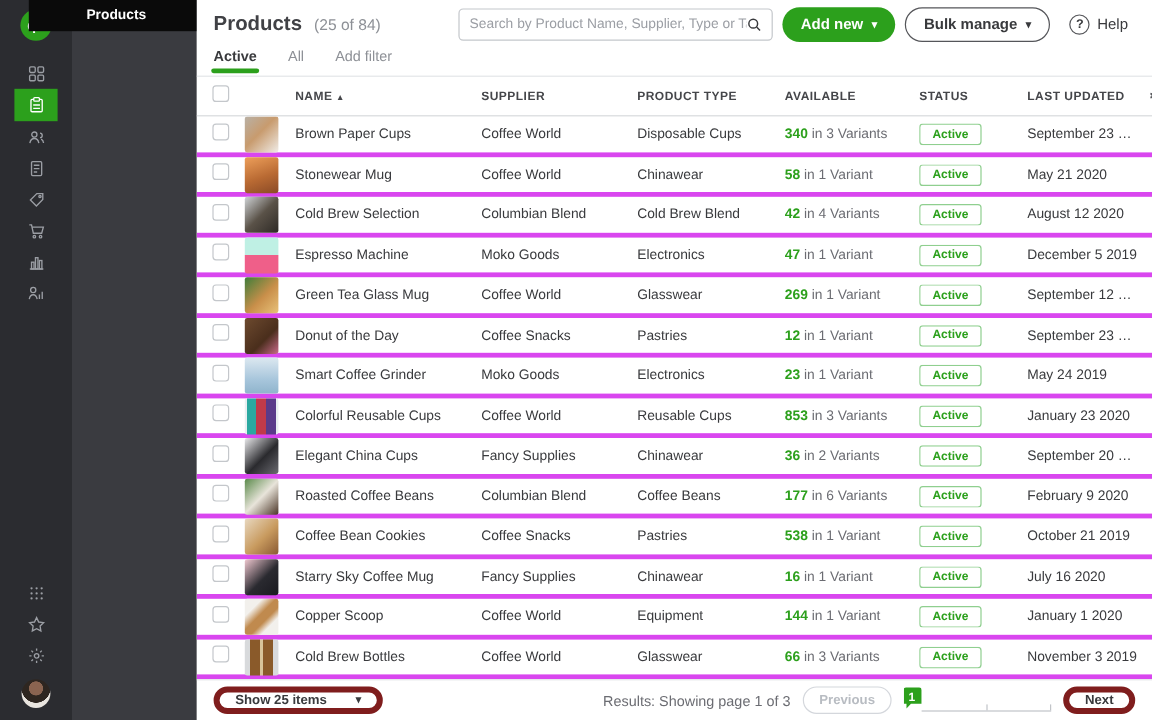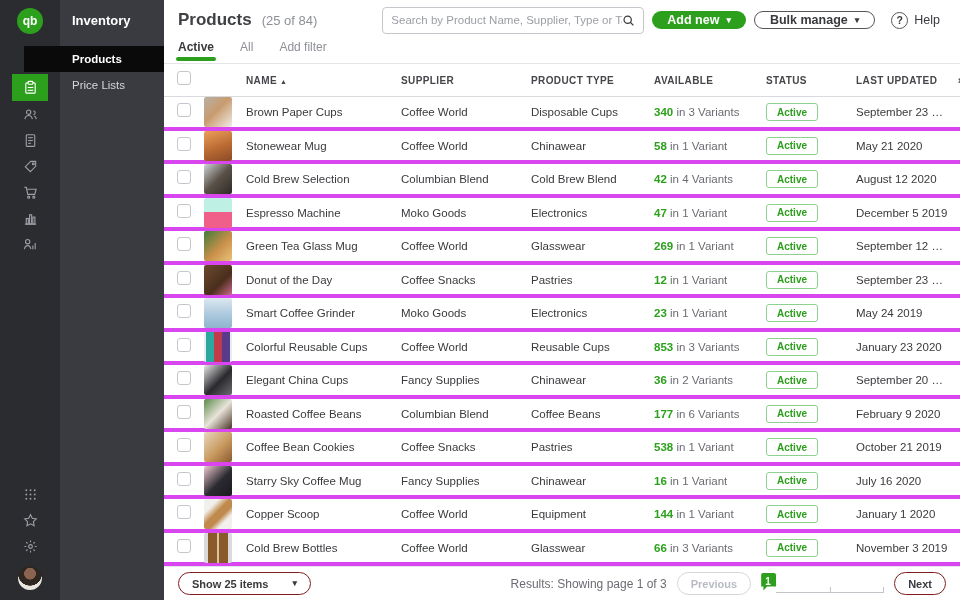--- a/index.html
+++ b/index.html
@@ -27,21 +27,21 @@
   .main { flex:1; display:flex; flex-direction:column; background:#fff; min-width:0; }
 
   .topbar { height:40px; display:flex; align-items:center; padding:0 14px; gap:8px; }
   .page-title { font-size:17px; font-weight:bold; color:#404145; }
   .page-count { font-size:13px; color:#8d9096; margin-left:2px; }
   .search { margin-left:auto; width:262px; height:27px; border:1px solid #c4c7cb; border-radius:4px;
             display:flex; align-items:center; padding:0 8px; }
   .search input { border:none; outline:none; flex:1; font-size:11.5px; font-family:inherit; color:#393a3d; }
   .search input::placeholder { color:#9b9ea4; }
   .search svg { width:13px; height:13px; stroke:#393a3d; }
-  .btn { border-radius:15px; height:18px; font-size:12.5px; font-weight:bold; display:flex; align-items:center;
+  .btn { border-radius:15px; height:29px; font-size:12.5px; font-weight:bold; display:flex; align-items:center;
          gap:7px; padding:0 15px; cursor:pointer; white-space:nowrap; }
   .btn-green { background:#2ca01c; color:#fff; border:none; }
   .btn-outline { background:#fff; color:#393a3d; border:1px solid #55565a; }
   .caret { font-size:9px; line-height:1; }
   .help { display:flex; align-items:center; gap:6px; font-size:12.5px; color:#393a3d; margin:0 6px 0 8px; cursor:pointer; }
   .qmark { width:17px; height:17px; border:1.5px solid #55565a; border-radius:50%; font-size:10.5px; font-weight:bold;
            display:flex; align-items:center; justify-content:center; color:#393a3d; }
 
   .tabs { height:24px; display:flex; align-items:flex-start; gap:26px; padding:0 14px; border-bottom:1px solid #e3e5e8; }
   .tab { font-size:12px; color:#8d9096; cursor:pointer; padding-bottom:5px; position:relative; }
@@ -63,21 +63,21 @@
   .cell { font-size:11.5px; color:#393a3d; white-space:nowrap; overflow:hidden; text-overflow:ellipsis; padding-right:8px; }
   .qty { color:#2ca01c; font-weight:bold; }
   .vtext { color:#6b6c72; }
   .badge { display:inline-block; font-size:10px; font-weight:bold; color:#2ca01c; border:1px solid #8fcf8f;
            border-radius:3px; padding:2.5px 10px; background:#fff; }
 
   
   .footer { height:34px; border-top:1px solid #e3e5e8; display:flex; align-items:center; padding:0 14px; gap:10px; }
   .pill { border-radius:12px; height:23px; display:flex; align-items:center; gap:7px; padding:0 13px;
           font-size:11px; font-weight:bold; background:#fff; cursor:pointer; white-space:nowrap; }
-  .pill-dark { border:1px solid #7f1d1d; color:#393a3d;gap:24px; }
+  .pill-dark { border:5px solid #7f1d1d; color:#393a3d;gap:24px; }
   .pill-disabled { border:1px solid #d4d7dc; color:#b8bcc2; cursor:default; }
   .results { margin-left:auto; font-size:12px; color:#6b6c72; }
   .page-pin { width:15px; height:18px; background:#2ca01c; color:#fff; font-size:10px; font-weight:bold;
               display:flex; align-items:center; justify-content:flex-start; padding-left:4px; border-radius:2px;
               clip-path:polygon(0 0,100% 0,100% 78%,40% 78%,15% 100%,15% 78%,0 78%); margin-top:-4px; cursor:grab; }
   .ptrack { width:108px; height:12px; border-bottom:1px solid #c1c4c8; position:relative; margin:0 0 -6px -10px; }
   .ptrack i { position:absolute; bottom:0; width:1px; height:5px; background:#c1c4c8; }
   .ptrack i:nth-child(1){ left:50%; } .ptrack i:nth-child(2){ right:0; }
 </style>
 </head>
@@ -168,23 +168,21 @@
   <div class="rail-icon">
     <svg viewBox="0 0 16 16" fill="none" stroke="currentColor" stroke-width="1.2">
         <circle cx="8" cy="8" r="2"></circle>
         <path d="M8 1.5v2M8 12.5v2M1.5 8h2M12.5 8h2M3.4 3.4l1.4 1.4M11.2 11.2l1.4 1.4M12.6 3.4l-1.4 1.4M4.8 11.2l-1.4 1.4"></path>
       </svg>
   </div>
   <div class="avatar"></div>
 </div>
 
 <div class="sidebar">
-  <div class="sb-title">Inventory</div>
   <div class="sb-item selected">Products</div>
-  <div class="sb-item">Price Lists</div>
 </div>
 
 <div class="main">
 
   <div class="topbar">
     <span class="page-title">Products</span>
     <span class="page-count">(25 of 84)</span>
     <div class="search">
       <input type="text" placeholder="Search by Product Name, Supplier, Type or Tags..." style="">
       <svg viewBox="0 0 16 16" fill="none" stroke-width="1.5">

